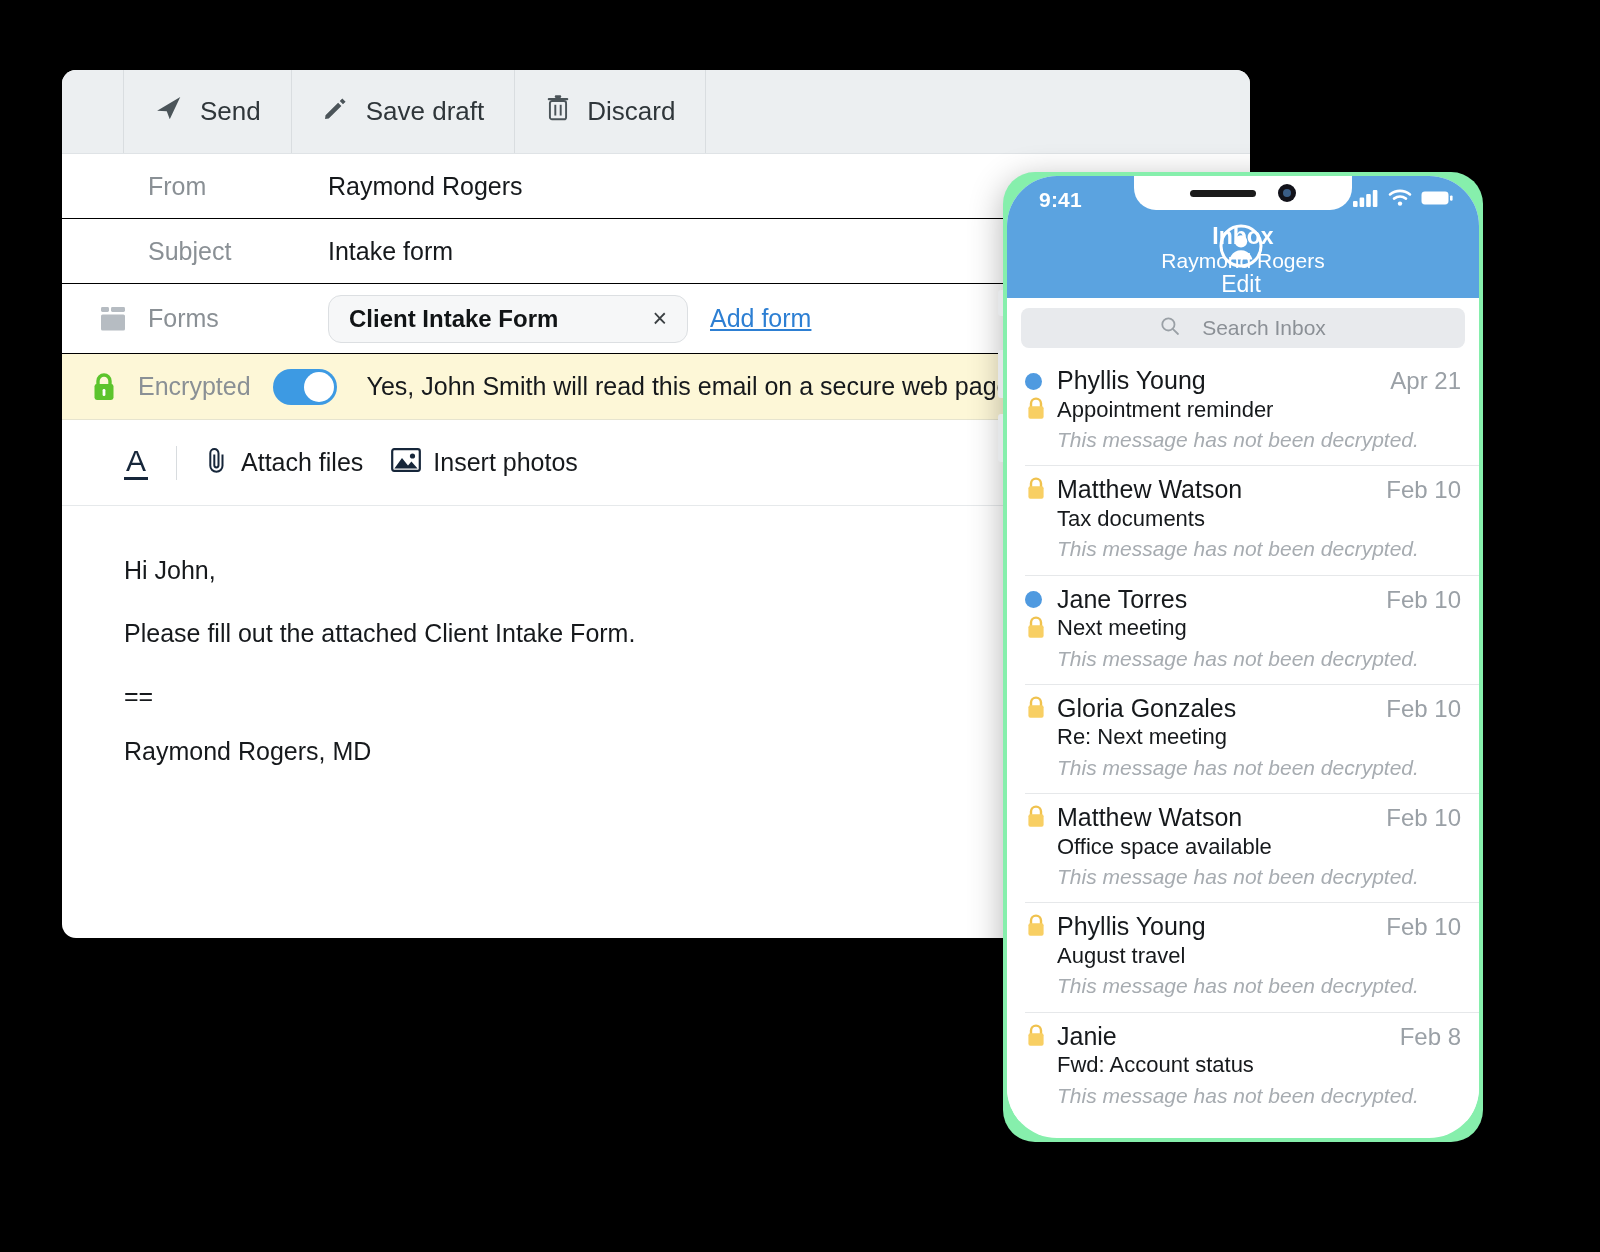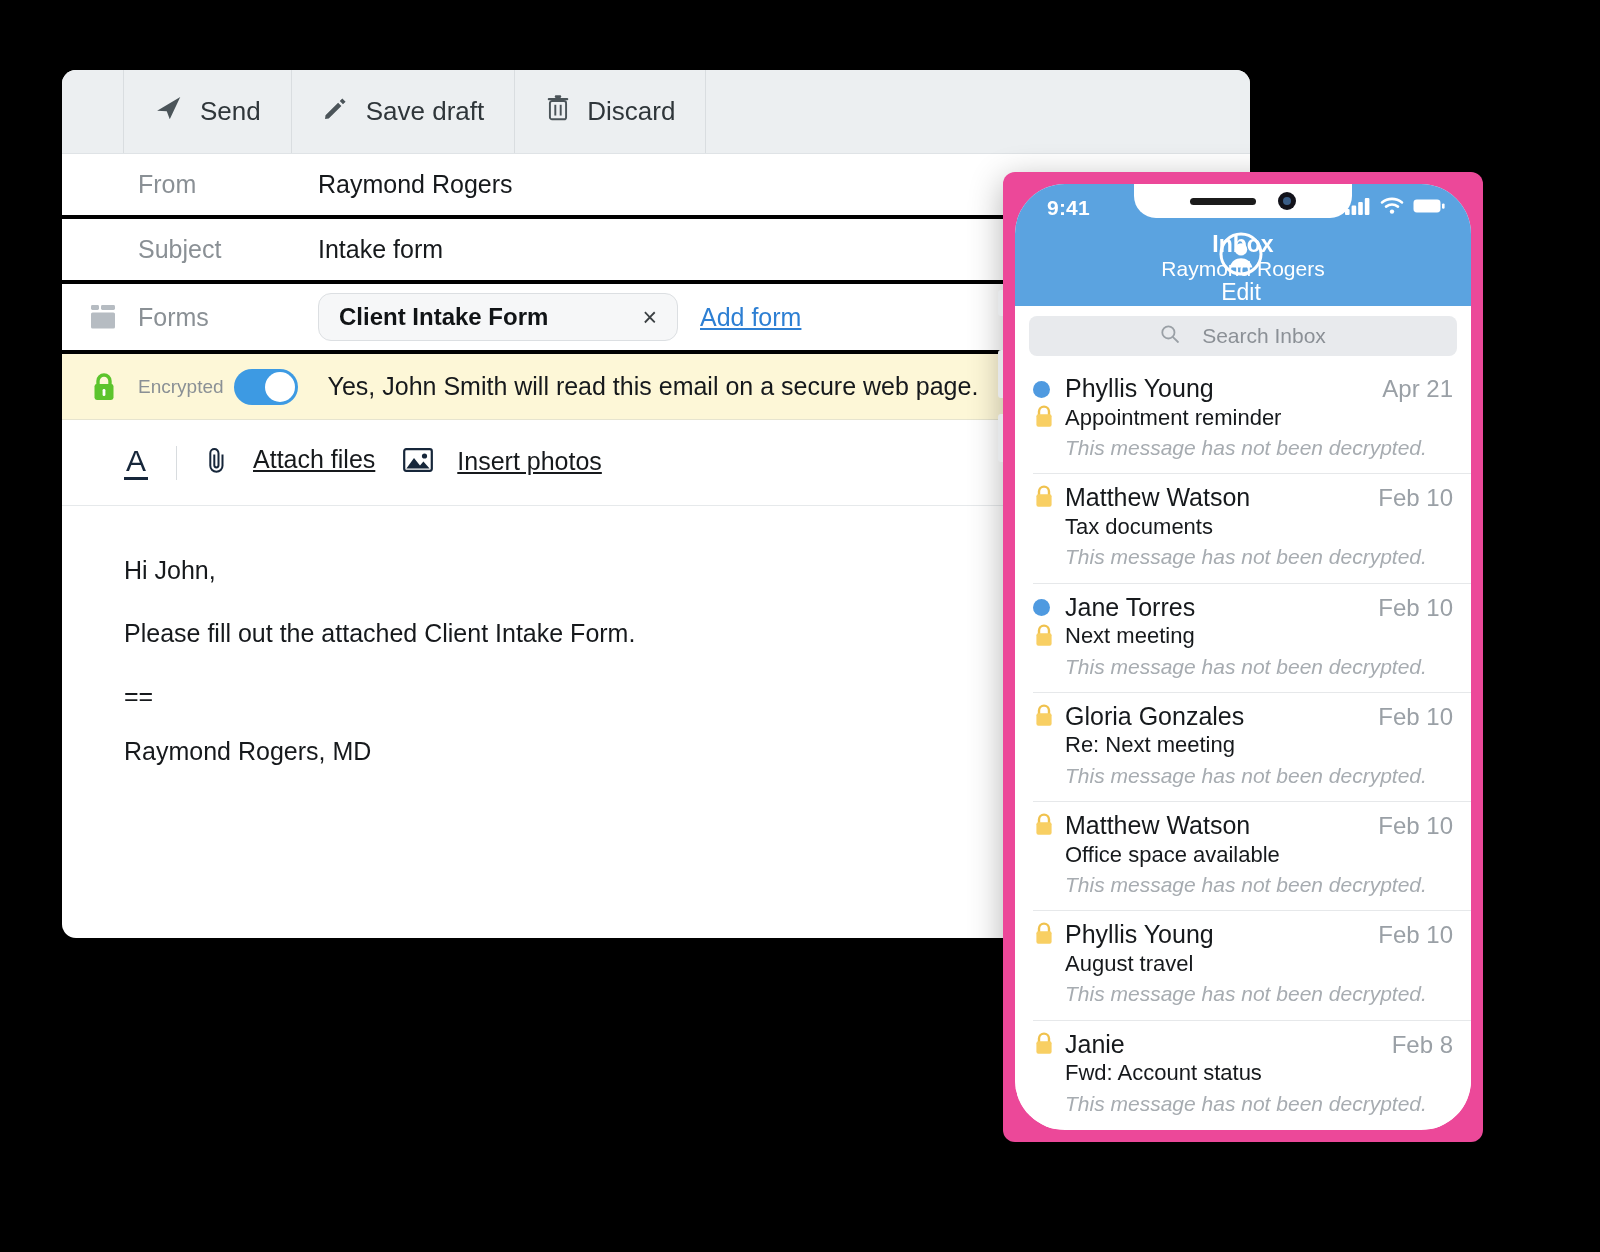--- a/index.html
+++ b/index.html
@@ -36,22 +36,22 @@
     cursor: pointer;
     color: #3a4145;
     font-size: 26px;
   }
   .tb-btn .lbl { font-size: 26px; color: #2f363a; }
   .tb-rest { flex: 1; }
 
   .field-row {
     display: flex; align-items: center;
     height: 65px;
-    border-bottom: 4px solid #000000;
-    padding-left: 14px;
+    border-bottom: 1px solid #000000;
+    padding-left: 24px;
   }
   .field-icon {
     width: 56px; display: flex; align-items: center; justify-content: center;
   }
   .field-label {
     width: 186px;
     font-size: 25px;
     color: #8a9095;
     padding-left: 6px;
   }
@@ -83,21 +83,21 @@
   }
 
   .encrypted-row {
     display: flex; align-items: center;
     height: 66px;
     background: #fdf7d7;
     border-bottom: 1px solid #e6e4cf;
     padding-left: 14px;
   }
   .enc-label {
-    font-size: 19px; color: #8a9095; padding-left: 6px; margin-right: 10px;
+    font-size: 25px; color: #8a9095; padding-left: 6px; margin-right: 22px;
   }
   .toggle {
     width: 64px; height: 36px; border-radius: 18px;
     background: #3d9ae3; position: relative; cursor: pointer; flex: none;
   }
   .toggle .knob {
     position: absolute; top: 3px; right: 3px;
     width: 30px; height: 30px; border-radius: 50%;
     background: #fff;
   }
@@ -113,38 +113,38 @@
     padding-left: 62px;
     gap: 0;
   }
   .fmt-A {
     font-size: 30px; color: #16263a; font-weight: normal;
     border-bottom: 3px solid #16263a; line-height: 1.05; padding: 0 2px;
     cursor: pointer;
   }
   .fmt-div { width: 1px; height: 34px; background: #d8dcdf; margin: 0 28px; }
   .fmt-btn {
-    display: flex; gap: 24px;
-    font-size: 25px; color: #16191c; cursor: pointer; margin-right: 28px; text-decoration: underline;
+    display: flex; align-items: center; gap: 12px;
+    font-size: 25px; color: #16191c; cursor: pointer; margin-right: 28px;
   }
 
   .body-area { padding: 52px 62px; }
   .body-line { font-size: 25px; color: #16191c; line-height: 1.0; }
   .body-gap { height: 38px; }
   .body-gap-sm { height: 30px; }
 
   
   .phone {
     position: absolute;
     left: 1003px; top: 172px;
     width: 480px; height: 970px;
-    background: #ec4899;
-    border-radius: 12px;
+    background: #86efac;
+    border-radius: 32px;
     box-shadow: 0 8px 34px rgba(0,0,0,0.30);
-    padding: 12px;
+    padding: 4px;
   }
   .phone-screen {
     position: relative;
     width: 100%; height: 100%;
     background: #ffffff;
     border-radius: 50px;
     overflow: hidden;
   }
   .side-btn {
     position: absolute; left: -5px; width: 5px;

